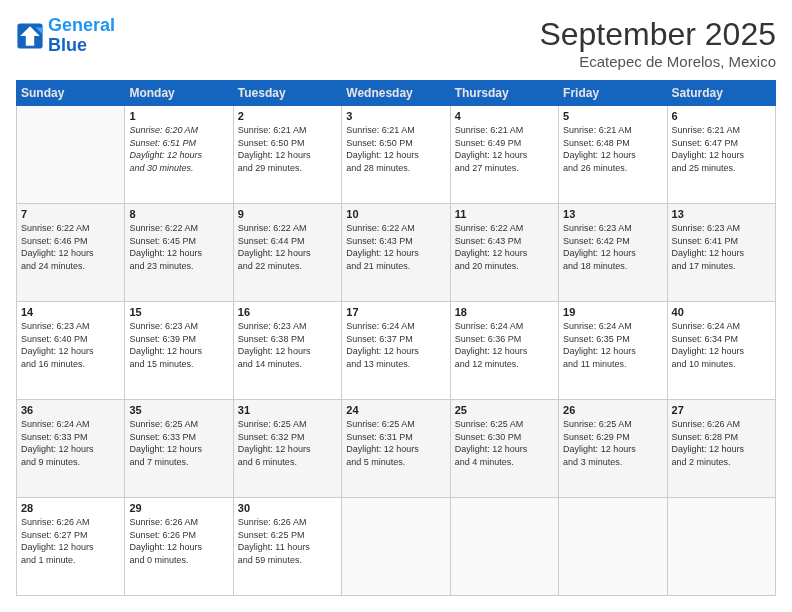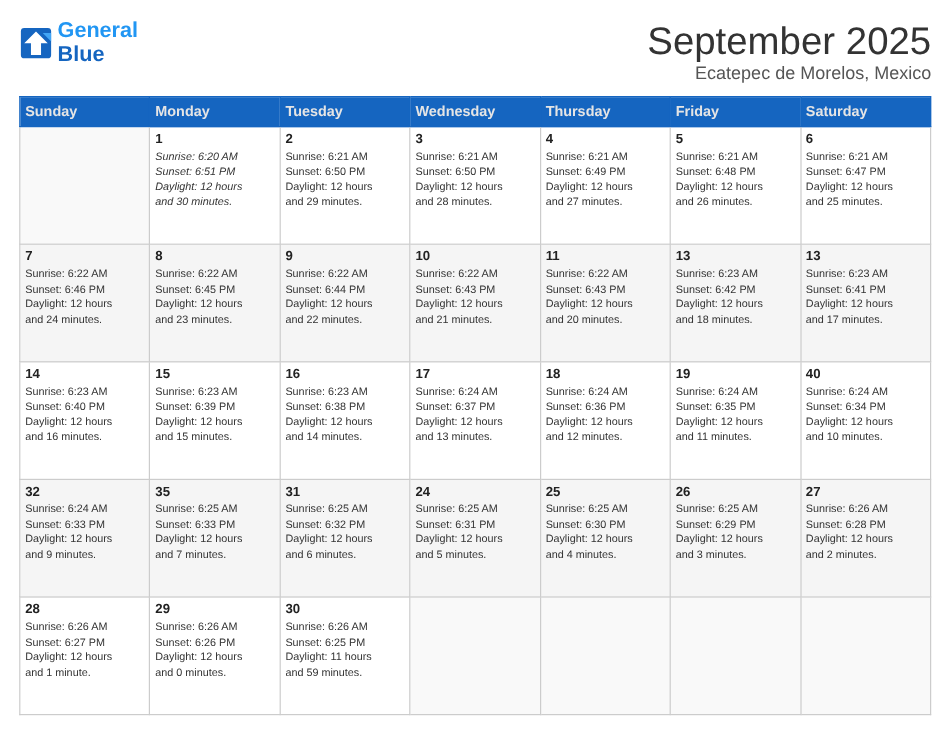--- a/index.html
+++ b/index.html
@@ -272,21 +272,21 @@
           <td>
             <div class="day-number">40</div>
             <div class="day-info" style="white-space: pre-line;">Sunrise: 6:24 AM
 Sunset: 6:34 PM
 Daylight: 12 hours
 and 10 minutes.</div>
           </td>
         </tr>
         <tr class="row-alt">
           <td>
-            <div class="day-number">32</div>
+            <div class="day-number">36</div>
             <div class="day-info" style="white-space: pre-line;">Sunrise: 6:24 AM
 Sunset: 6:33 PM
 Daylight: 12 hours
 and 9 minutes.</div>
           </td>
           <td>
             <div class="day-number">35</div>
             <div class="day-info" style="white-space: pre-line;">Sunrise: 6:25 AM
 Sunset: 6:33 PM
 Daylight: 12 hours

